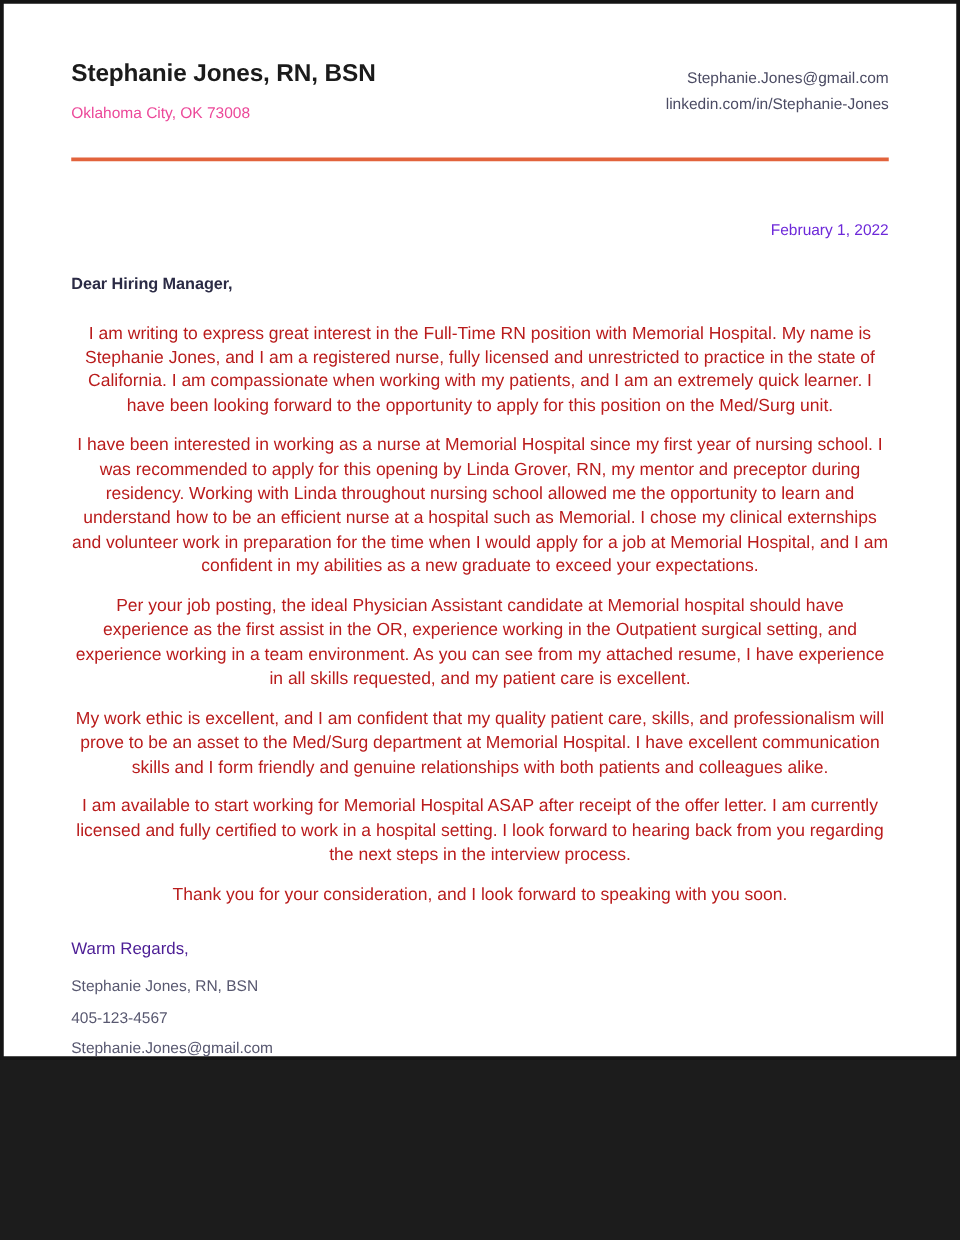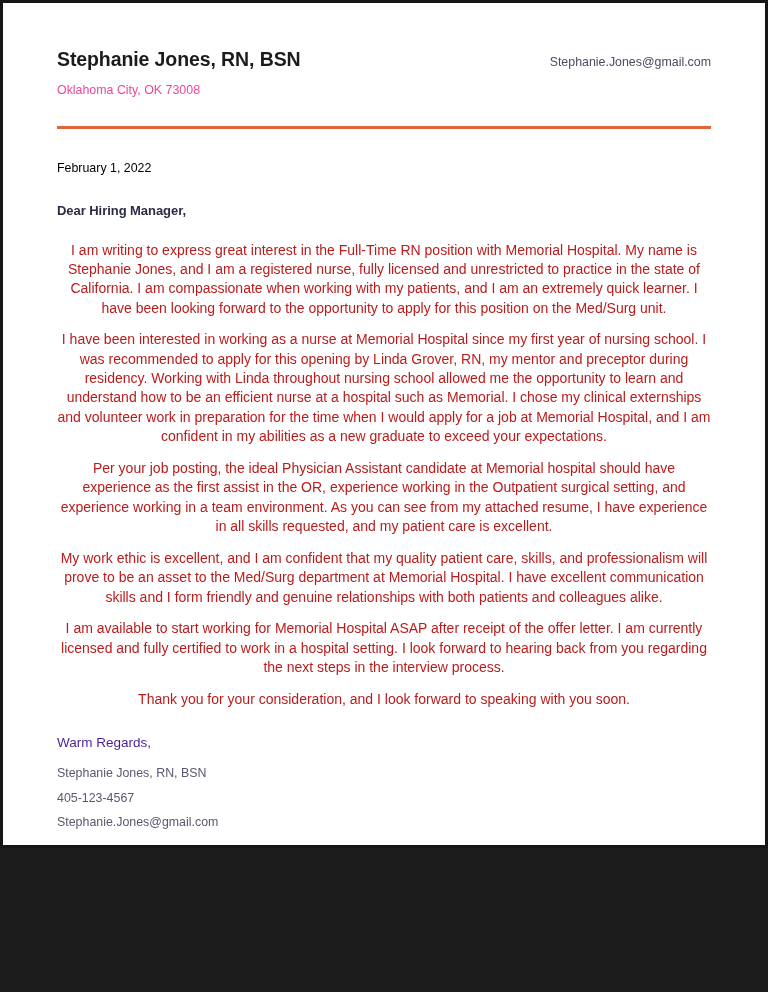--- a/index.html
+++ b/index.html
@@ -67,24 +67,24 @@
   
   .header-divider {
     margin-top: 27px;
     height: 3px;
     background: #e2633c;
     width: 100%;
   }
 
   
   .letter-date {
-    margin-top: 32px;
-    text-align: left;
+    margin-top: 48px;
+    text-align: right;
     font-size: 12.4px;
-    color: #000000;
+    color: #6d28d9;
   }
 
   
   .salutation {
     margin: 28px 0 0 0;
     font-size: 13px;
     font-weight: bold;
     color: #2b2b45;
     letter-spacing: -0.05px;
   }
@@ -136,20 +136,21 @@
 
   <div class="letter-header">
 
     <div class="identity-block">
       <h1 class="candidate-name">Stephanie Jones, RN, BSN</h1>
       <p class="candidate-location">Oklahoma City, OK 73008</p>
     </div>
 
     <div class="contact-block">
       <div class="contact-line">Stephanie.Jones@gmail.com</div>
+      <div class="contact-line">linkedin.com/in/Stephanie-Jones</div>
     </div>
 
   </div>
 
   <div class="header-divider" style="background: rgb(226, 99, 60);"></div>
 
   <div class="letter-date">February 1, 2022</div>
 
   <p class="salutation">Dear Hiring Manager,</p>
 

